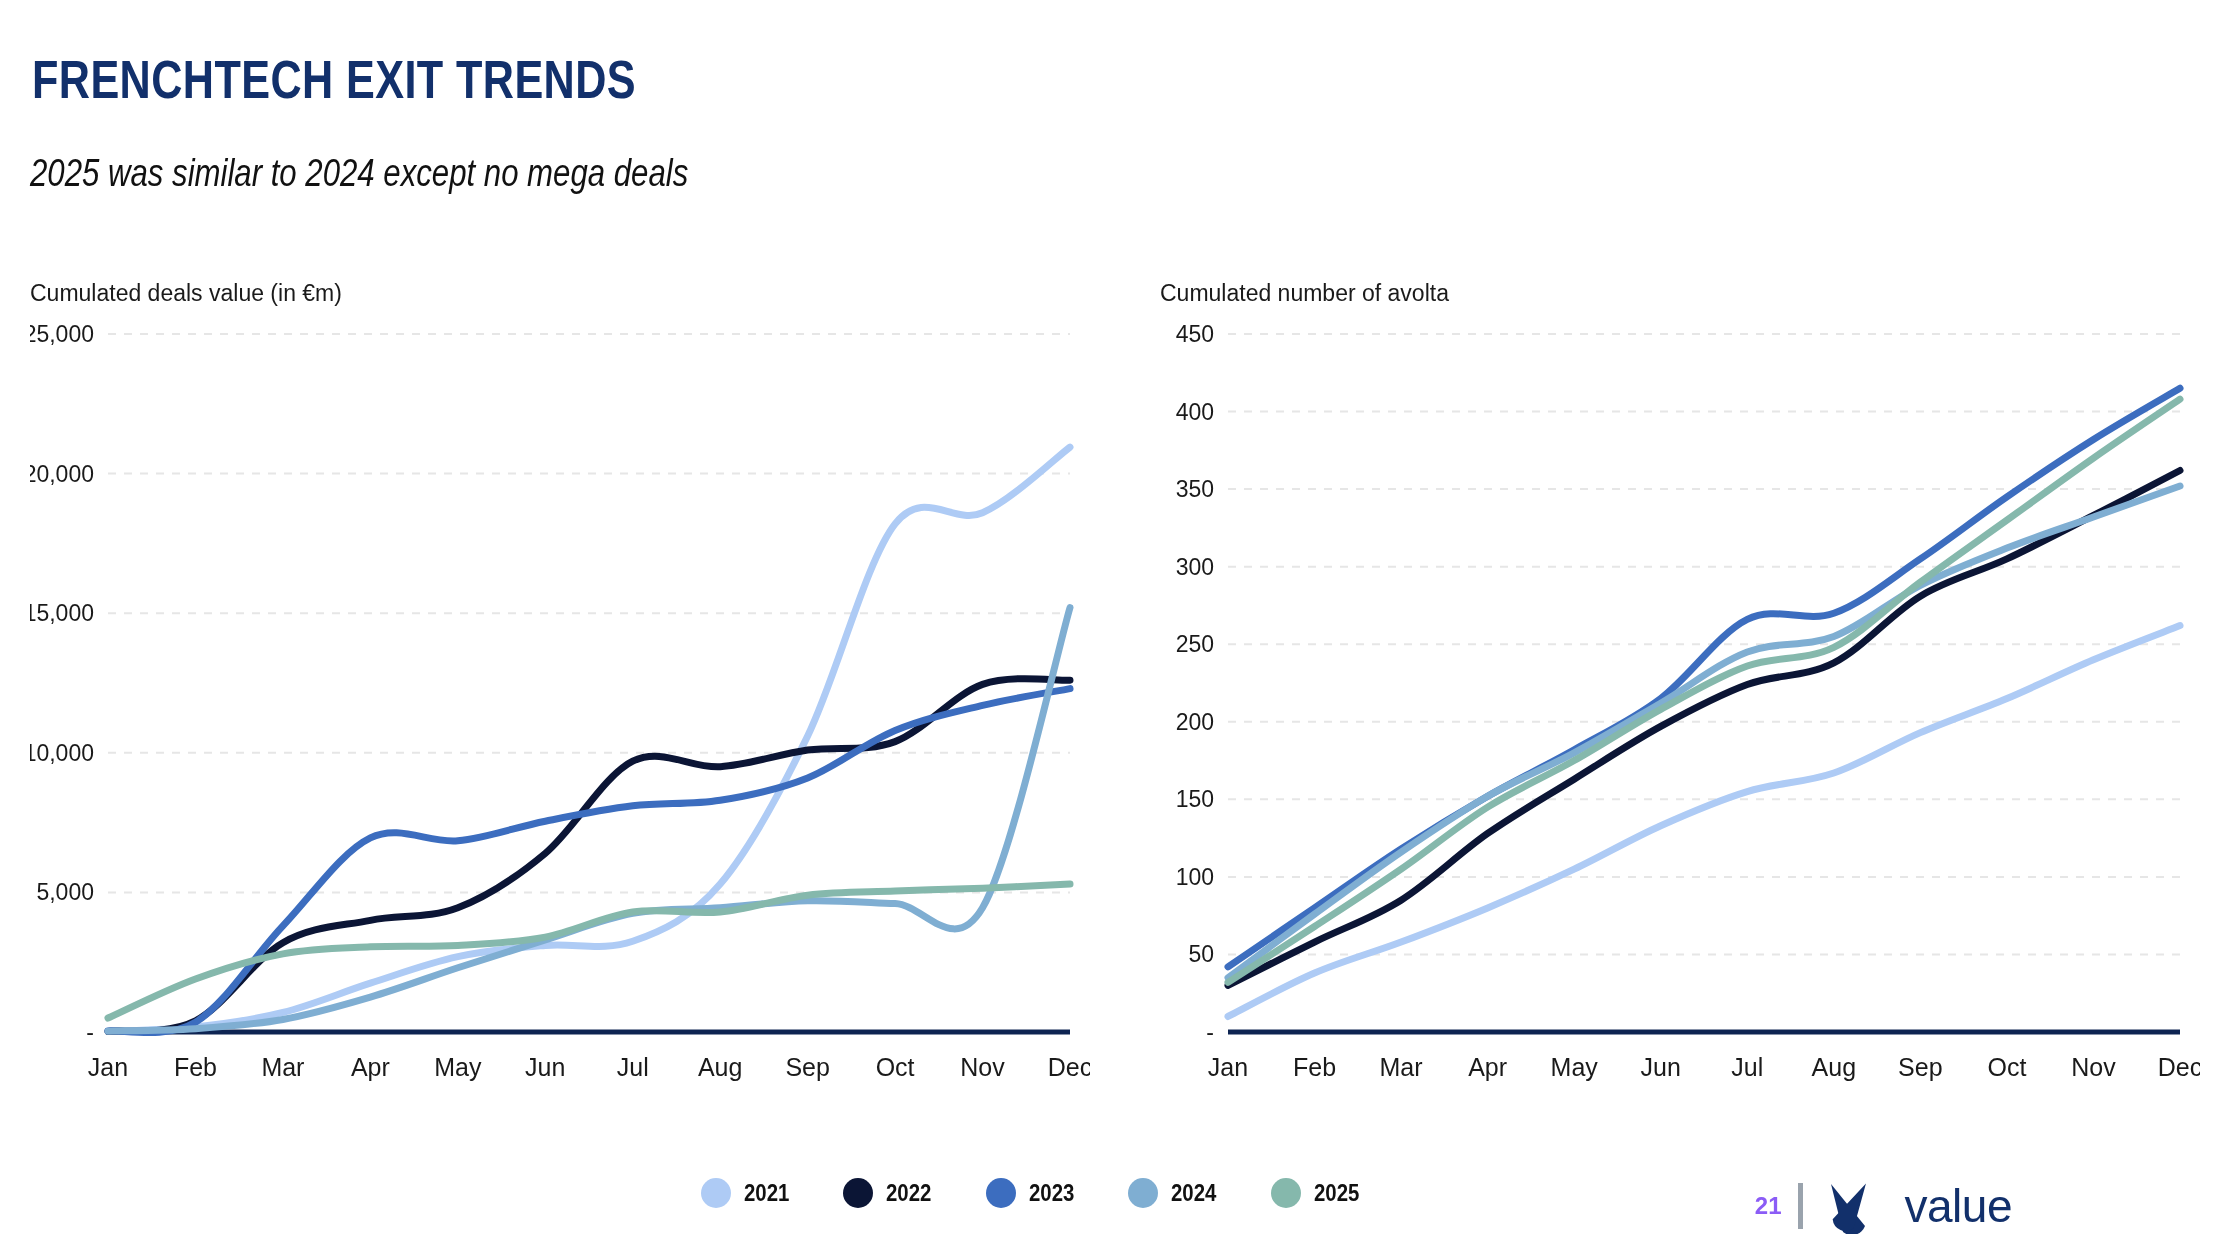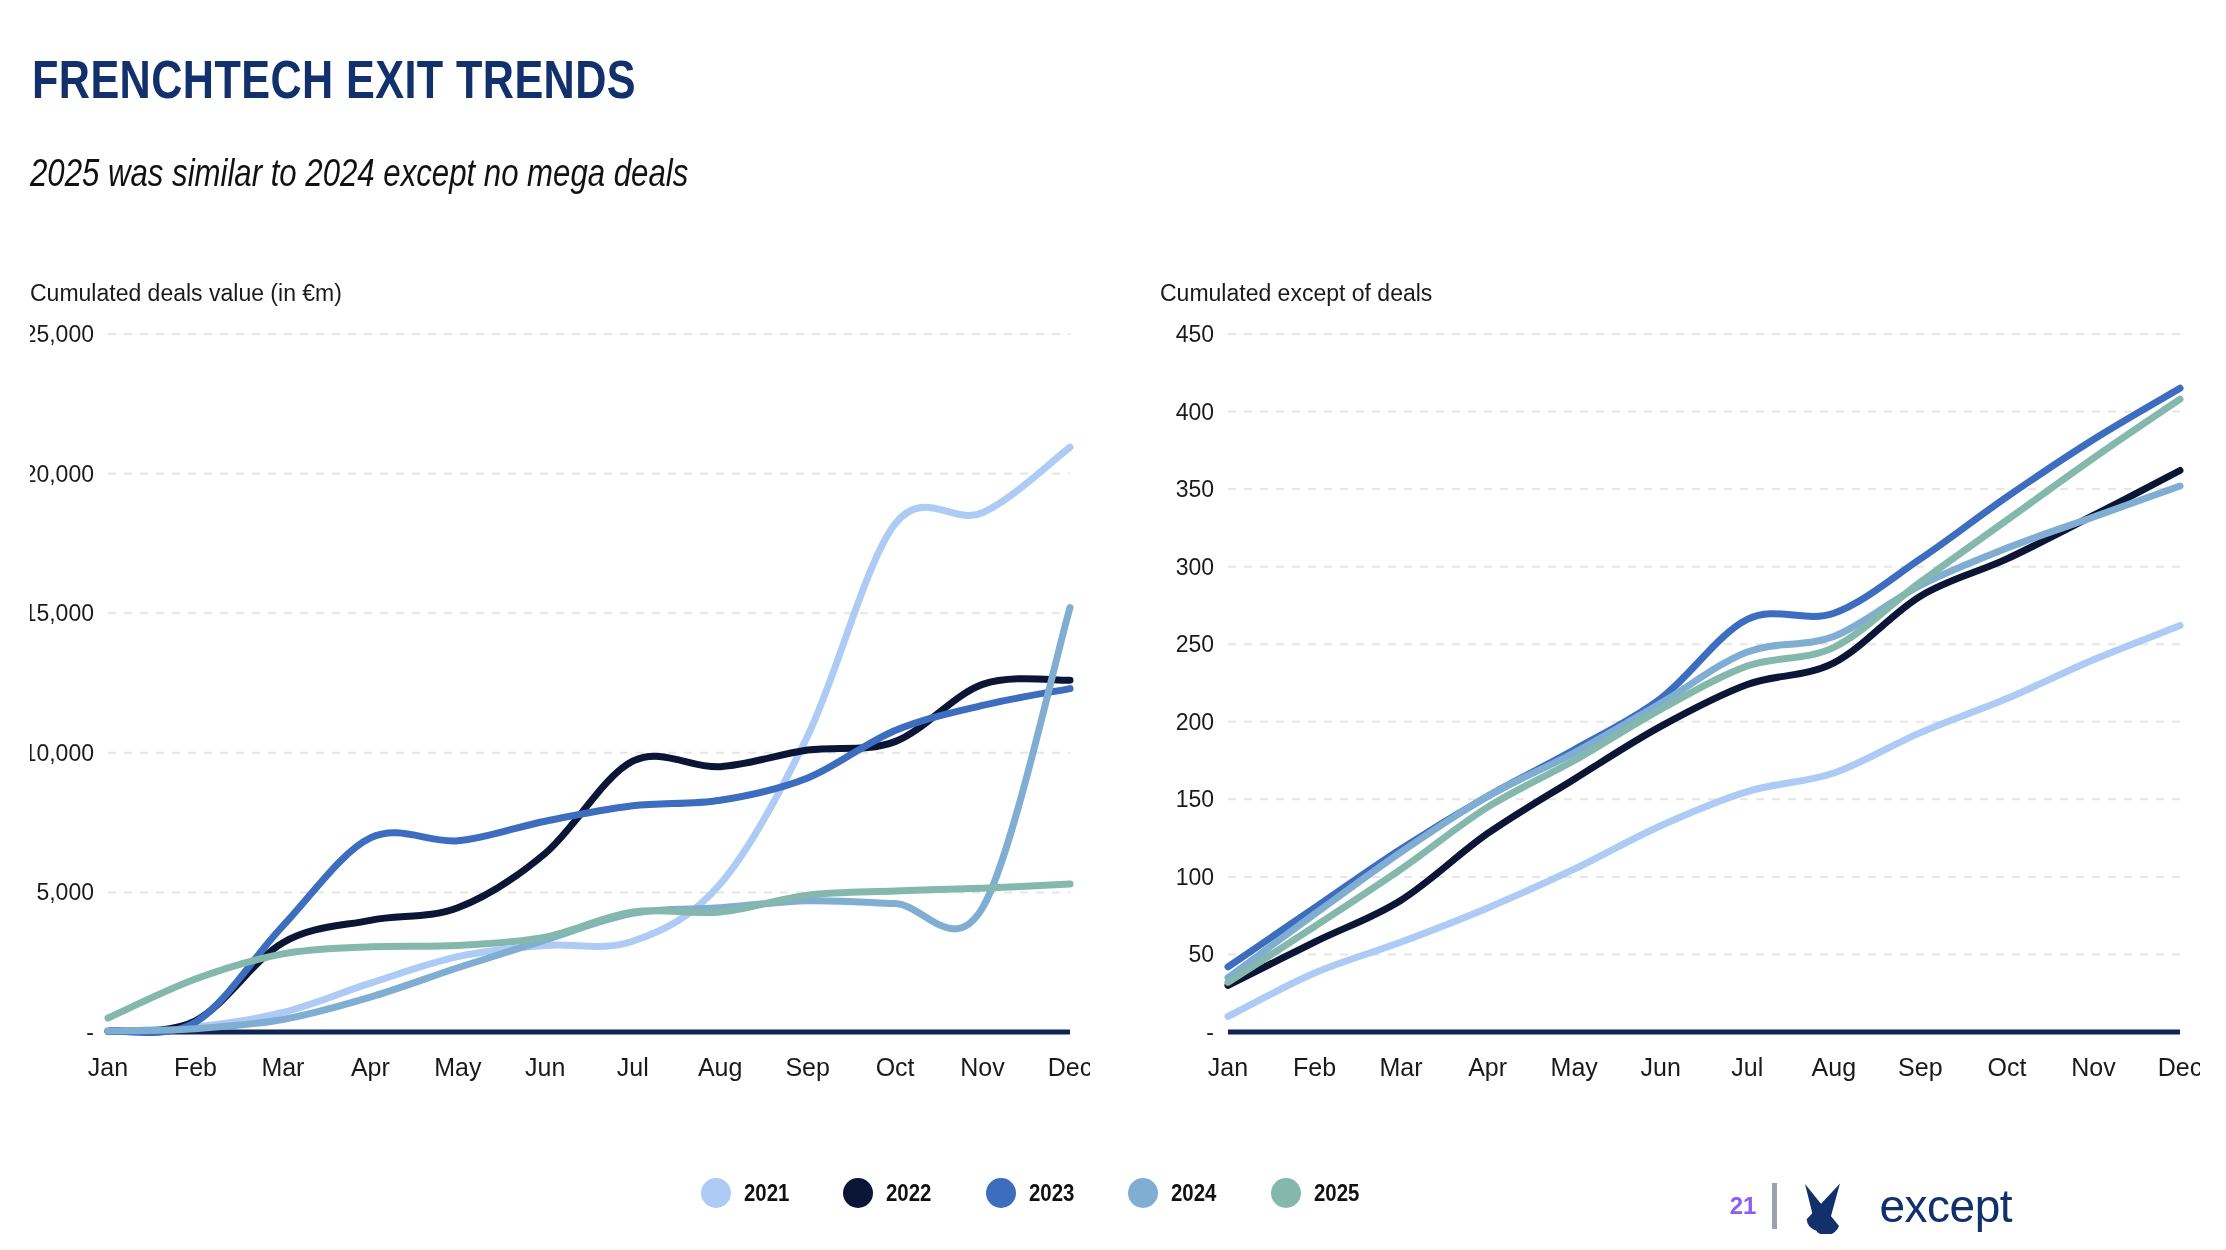--- a/index.html
+++ b/index.html
@@ -93,21 +93,21 @@
           <text x="690.1818181818181" y="760" text-anchor="middle" font-size="25" fill="#1a1a1a" font-family="&quot;Liberation Sans&quot;, sans-serif">Aug</text>
           <text x="777.6363636363636" y="760" text-anchor="middle" font-size="25" fill="#1a1a1a" font-family="&quot;Liberation Sans&quot;, sans-serif">Sep</text>
           <text x="865.0909090909091" y="760" text-anchor="middle" font-size="25" fill="#1a1a1a" font-family="&quot;Liberation Sans&quot;, sans-serif">Oct</text>
           <text x="952.5454545454545" y="760" text-anchor="middle" font-size="25" fill="#1a1a1a" font-family="&quot;Liberation Sans&quot;, sans-serif">Nov</text>
           <text x="1040" y="760" text-anchor="middle" font-size="25" fill="#1a1a1a" font-family="&quot;Liberation Sans&quot;, sans-serif">Dec</text>
         </svg>
       </div>
   </div>
 
   <div class="panel right">
-    <div class="panel-title">Cumulated except of deals</div>
+    <div class="panel-title">Cumulated number of avolta</div>
     <div class="plot">
         <svg viewBox="0 0 1040 794">
           <text x="54" y="724" text-anchor="end" font-size="23" fill="#1a1a1a" font-family="&quot;Liberation Sans&quot;, sans-serif">-</text>
           <line x1="68" y1="638.4444444444445" x2="1020" y2="638.4444444444445" stroke="#E6E6E6" stroke-width="2" stroke-dasharray="8 8"></line>
           <text x="54" y="646.4444444444445" text-anchor="end" font-size="23" fill="#1a1a1a" font-family="&quot;Liberation Sans&quot;, sans-serif">50</text>
           <line x1="68" y1="560.8888888888889" x2="1020" y2="560.8888888888889" stroke="#E6E6E6" stroke-width="2" stroke-dasharray="8 8"></line>
           <text x="54" y="568.8888888888889" text-anchor="end" font-size="23" fill="#1a1a1a" font-family="&quot;Liberation Sans&quot;, sans-serif">100</text>
           <line x1="68" y1="483.33333333333337" x2="1020" y2="483.33333333333337" stroke="#E6E6E6" stroke-width="2" stroke-dasharray="8 8"></line>
           <text x="54" y="491.33333333333337" text-anchor="end" font-size="23" fill="#1a1a1a" font-family="&quot;Liberation Sans&quot;, sans-serif">150</text>
           <line x1="68" y1="405.77777777777777" x2="1020" y2="405.77777777777777" stroke="#E6E6E6" stroke-width="2" stroke-dasharray="8 8"></line>
@@ -168,17 +168,17 @@
   </div>
 
   <div class="footer">
     <span class="page-num">21</span>
     <span class="divider"></span>
     <span class="logo">
       <svg width="74" height="56" viewBox="0 0 74 56">
         <path d="M12 6 L46 48 A14 14 0 0 1 24 54 Z" fill="#12306b"></path>
         <path d="M44 4 L16 44 A13 13 0 0 0 38 50 Z" fill="#12306b" transform="rotate(8 34 26)"></path>
       </svg>
-      <span class="logo-word">except</span>
+      <span class="logo-word">value</span>
     </span>
   </div>
 
 </div>
 
 </body></html>

